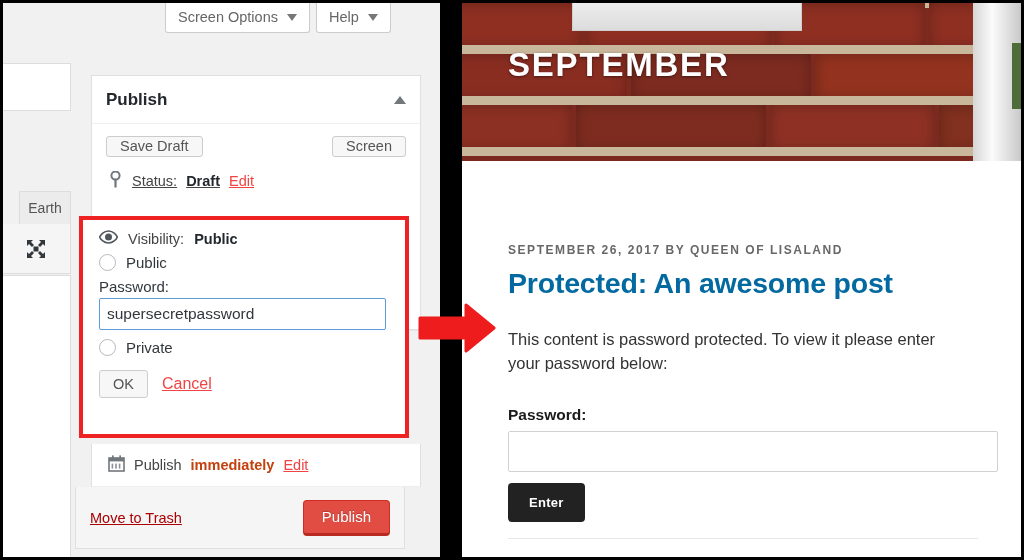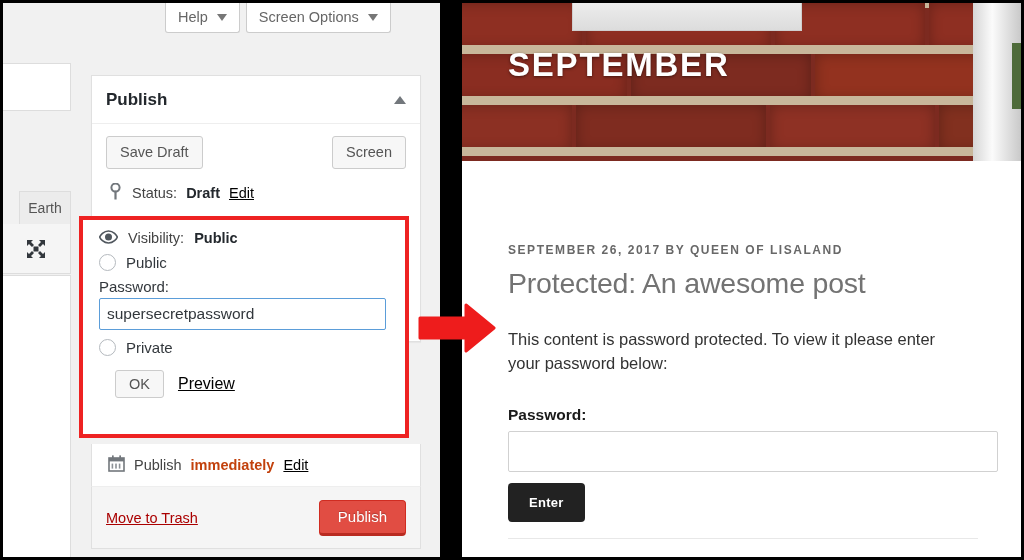--- a/index.html
+++ b/index.html
@@ -93,43 +93,44 @@
     border-left: 6px solid transparent;
     border-right: 6px solid transparent;
     border-bottom: 8px solid #72777c;
   }
   .mb-body { padding: 12px 14px 10px 14px; }
   .row-btns { display: flex; justify-content: space-between; align-items: center; }
   .btn-sec {
     background: #f7f7f7;
     border: 1px solid #ccc;
     border-radius: 3px;
-    padding: 6px 13px;
+    padding: 0 13px;
     font-size: 14.5px; color: #555;
     line-height: 1.3;
   }
   .row-status {
     display: flex; align-items: center; gap: 9px;
     margin-top: 14px; font-size: 14.5px; color: #444;
     padding-left: 2px;
+    text-decoration: underline;
   }
   .row-status b { color: #23282d; }
-  a.wplink { color: #000000; text-decoration: underline; }
+  a.wplink { color: #ef4444; text-decoration: underline; }
 
   
   .vis-wrap {
     position: absolute; left: 76px; top: 213px;
     width: 330px; height: 222px;
     border: 4px solid #ee2222;
     background: #fff;
     z-index: 5;
   }
   .vis-inner { padding: 8px 16px 10px 16px; }
   .vis-head {
-    display: flex; gap: 10px;
+    display: flex; align-items: center; gap: 10px;
     font-size: 14.5px; color: #444; margin-top: 2px;
   }
   .vis-head b { color: #23282d; }
   .radio-row { display: flex; align-items: center; gap: 10px; margin-top: 7px; font-size: 15px; color: #32373c; }
   .radio {
     width: 17px; height: 17px; border-radius: 50%;
     border: 1px solid #b4b9be; background: #fff;
     display: flex; align-items: center; justify-content: center;
     flex: none;
   }
@@ -142,40 +143,40 @@
     width: 287px; height: 32px;
     border: 1px solid #5b9dd9;
     border-radius: 2px;
     padding: 0 7px;
     font-size: 15.5px; color: #32373c;
     font-family: "Liberation Sans", sans-serif;
     background: #fff;
     outline: none;
     display: block;
   }
-  .okrow { display: flex; align-items: center; gap: 14px; margin-top: 14px; margin-left: 16px; }
+  .okrow { display: flex; align-items: center; gap: 14px; margin-top: 14px; }
   .btn-ok {
     background: #f7f7f7; border: 1px solid #ccc; border-radius: 3px;
     padding: 5px 13px; font-size: 14.5px; color: #555;
   }
 
   
   .mb-foot-top {
     position: absolute; left: 88px; top: 441px;
     width: 330px; height: 43px;
     background: #fff;
     border-left: 1px solid #e0e0e0; border-right: 1px solid #e0e0e0;
     border-bottom: 1px solid #eee;
     display: flex; align-items: center; gap: 9px;
     padding-left: 16px;
     font-size: 14.5px; color: #444;
   }
   .mb-foot-top b { color: #c2410c; }
   .mb-foot {
-    position: absolute; left: 88px; top: 484px;
+    position: absolute; left: 72px; top: 484px;
     width: 330px; height: 62px;
     background: #f5f5f5;
     border: 1px solid #e0e0e0; border-top: none;
     display: flex; align-items: center; justify-content: space-between;
     padding: 0 14px;
   }
   a.trash { color: #a00; text-decoration: underline; font-size: 14.5px; }
   .btn-publish {
     background: #e14d43;
     border: 1px solid #d02c21;
@@ -239,21 +240,21 @@
     text-shadow: 0 1px 3px rgba(0,0,0,.5);
   }
   .site-body { padding: 0 46px; background: #fff; }
   .post-meta {
     margin-top: 82px;
     font-size: 12px; font-weight: bold;
     letter-spacing: 1.55px; color: #686868;
   }
   .post-title {
     margin-top: 10px;
-    font-size: 28.5px; color: #737373; font-weight: normal;
+    font-size: 28.5px; color: #0369a1; font-weight: bold;
     letter-spacing: -0.2px;
   }
   .post-para {
     margin-top: 28px;
     font-size: 16.5px; line-height: 1.45; color: #333;
     max-width: 450px;
   }
   .pw-form { margin-top: 30px; }
   .pwf-label { font-size: 15.5px; font-weight: bold; color: #1a1a1a; }
   .pwf-input {
@@ -310,25 +311,25 @@
             <path d="M2 20 L8 20 L6 18 L9 15 L7 13 L4 16 L2 14 Z" fill="#32373c"></path>
             <path d="M20 20 L14 20 L16 18 L13 15 L15 13 L18 16 L20 14 Z" fill="#32373c"></path>
           </svg>
         </span>
       </div>
 
       <div class="edit-box-bottom"></div>
 
       <div class="topbtns">
         <div class="topbtn">
-          <span>Help</span>
+          <span>Screen Options</span>
           <span class="caret-d ico"></span>
         </div>
         <div class="topbtn">
-          <span>Screen Options</span>
+          <span>Help</span>
           <span class="caret-d ico"></span>
         </div>
       </div>
 
       <div class="metabox">
         <div class="mb-head">
           <span class="mb-title">Publish</span>
           <span class="caret-u ico"></span>
         </div>
         <div class="mb-body">
@@ -375,21 +376,21 @@
           <div class="pw-label">Password:</div>
           <input class="pw-input" type="text" value="supersecretpassword" style="">
 
           <div class="radio-row" style="margin-top:9px">
             <span class="radio"></span>
             <span>Private</span>
           </div>
 
           <div class="okrow">
             <button class="btn-ok">OK</button>
-            <a class="wplink" href="#">Preview</a>
+            <a class="wplink" href="#">Cancel</a>
           </div>
         </div>
       </div>
 
       <div class="mb-foot-top">
         <span class="ico">
           <svg width="17" height="17" viewBox="0 0 17 17">
             <rect x="1" y="3" width="15" height="13" fill="none" stroke="#72777c" stroke-width="1.6"></rect>
             <rect x="1" y="3" width="15" height="3.4" fill="#72777c"></rect>
             <rect x="4" y="0.4" width="1.7" height="3.4" fill="#72777c"></rect>

